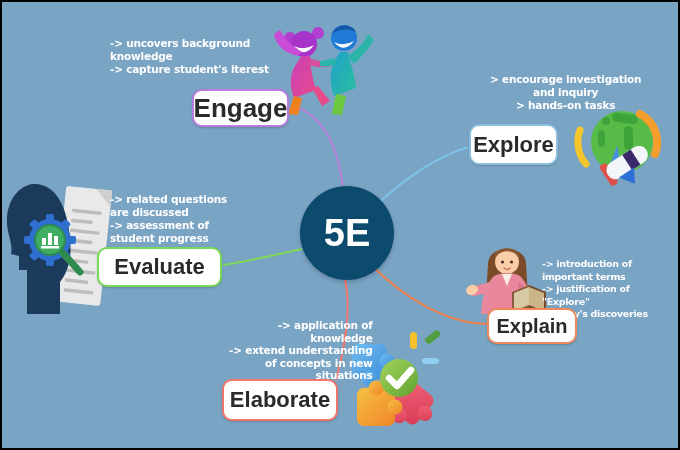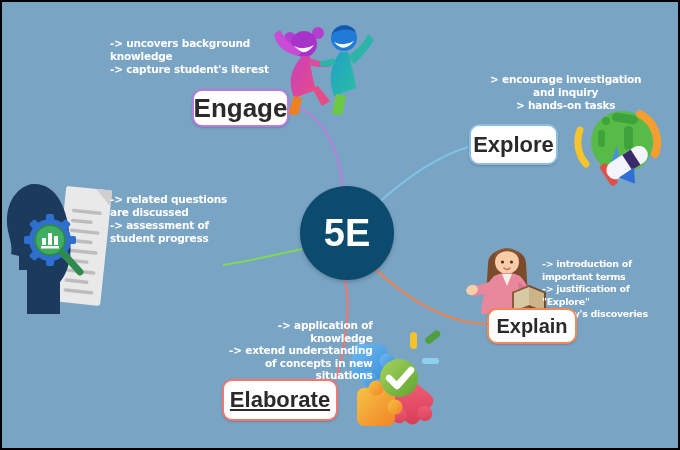--- a/index.html
+++ b/index.html
@@ -21,21 +21,21 @@
   }
   .note{
     position:absolute;color:#fff;font-family:"DejaVu Sans",sans-serif;font-weight:bold;
     font-size:10.5px;line-height:13px;white-space:pre-line;letter-spacing:-0.2px;
   }
   .illus{position:absolute;}
   .n-engage{left:190px;top:87px;width:97px;height:38px;font-size:26px;}
   .n-explore{left:467px;top:122px;width:89px;height:41px;font-size:22px;}
   .n-evaluate{left:95px;top:245px;width:125px;height:40px;font-size:22px;}
   .n-explain{left:485px;top:306px;width:90px;height:36px;font-size:20px;}
-  .n-elaborate{left:220px;top:377px;width:116px;height:42px;font-size:22px;text-decoration:underline;}
+  .n-elaborate{left:220px;top:377px;width:116px;height:42px;font-size:22px;}
   .t-engage{left:108px;top:35px;width:172px;text-align:left;}
   .t-explore{left:472px;top:71px;text-align:center;margin-left:16px;}
   .t-evaluate{left:108px;top:191px;text-align:left;}
   .t-explain{left:540px;top:256px;text-align:left;font-size:9.5px;line-height:12.5px;letter-spacing:-0.3px;}
   .t-elaborate{left:227px;top:317px;text-align:right;line-height:12.5px;}
   .c-5e{left:298px;top:184px;width:94px;height:94px;font-size:38px;}
 </style>
 </head>
 <body>
 
@@ -213,20 +213,23 @@
 -&gt; extend understanding
 of concepts in new
 situations</div>
 
   <div class="node n-engage" style="border-color: rgb(184, 123, 224);">
     <span>Engage</span>
   </div>
   <div class="node n-explore" style="border-color: rgb(139, 191, 223);">
     <span>Explore</span>
   </div>
+  <div class="node n-evaluate" style="border-color: rgb(118, 217, 87);">
+    <span>Evaluate</span>
+  </div>
   <div class="node n-explain" style="border-color: rgb(238, 138, 90);">
     <span>Explain</span>
   </div>
   <div class="node n-elaborate" style="border-color: rgb(243, 117, 107);">
     <span>Elaborate</span>
   </div>
 
   <div class="center-node c-5e" style="background-color: #0c4a6e; color: rgb(255, 255, 255);">
     <span>5E</span>
   </div>

